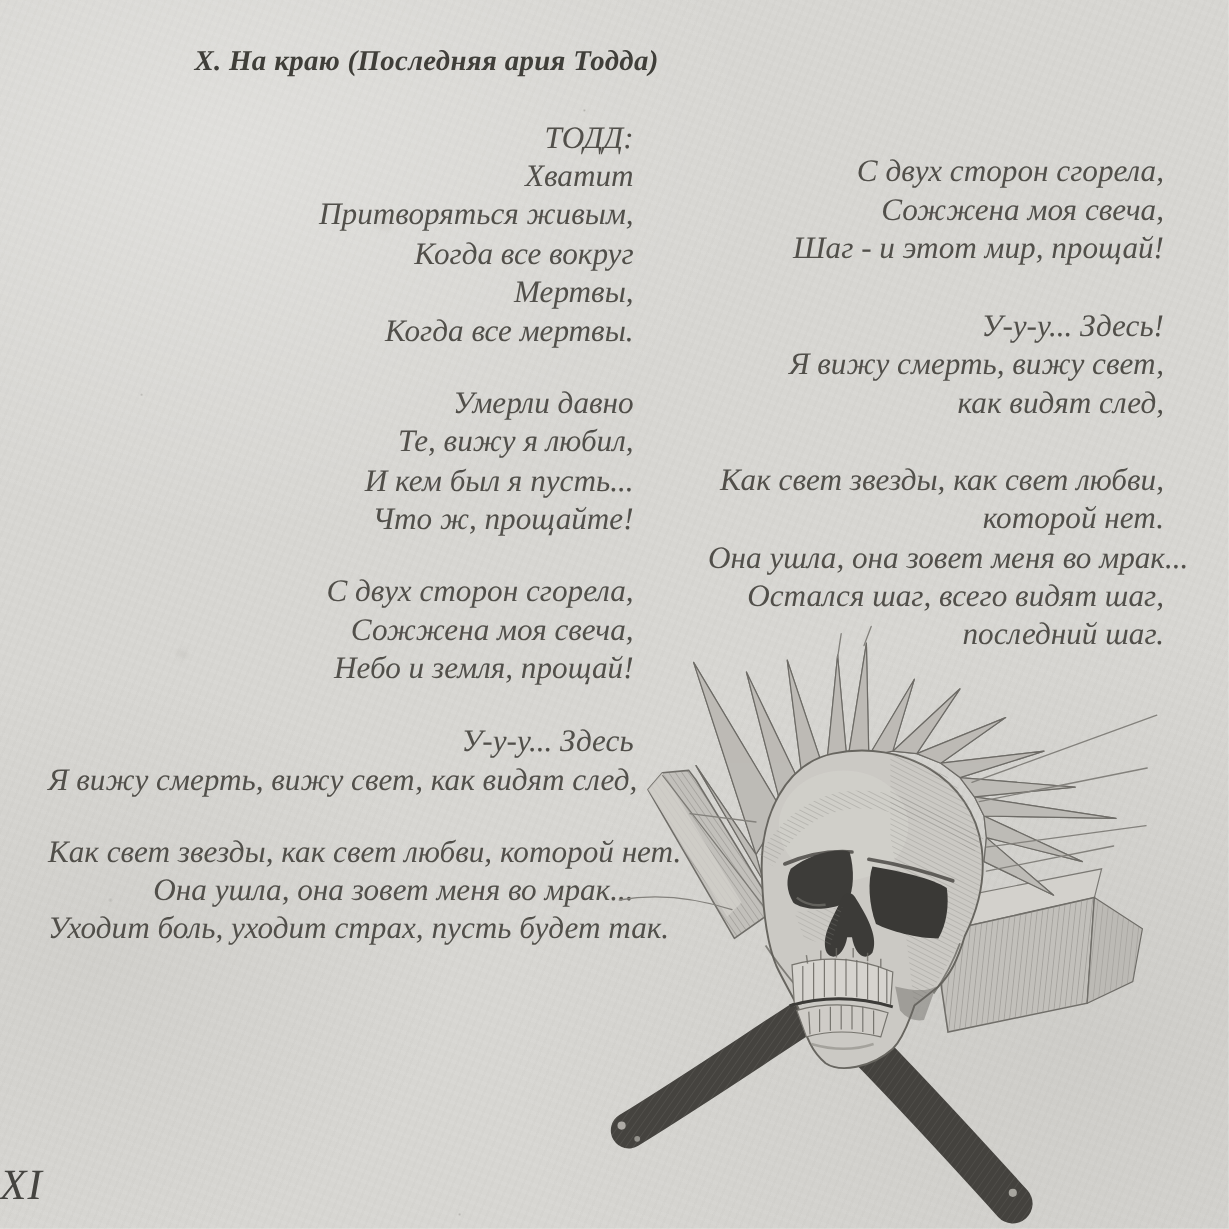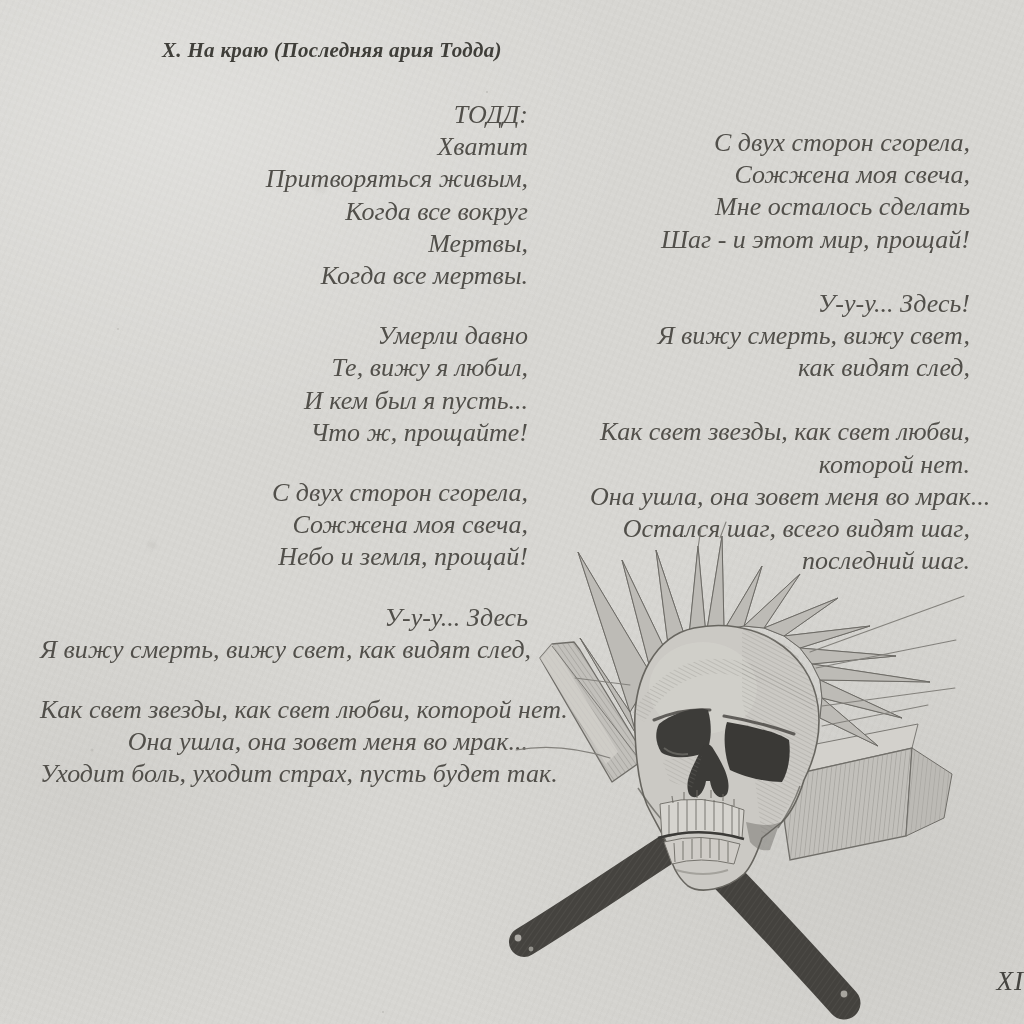--- a/index.html
+++ b/index.html
@@ -21,34 +21,34 @@
       radial-gradient(circle 2px at 487px 92px,  rgba(104,102,96,.35), rgba(0,0,0,0) 70%),
       radial-gradient(circle 2px at 118px 329px, rgba(104,102,96,.30), rgba(0,0,0,0) 70%),
       radial-gradient(circle 3px at 92px 750px,  rgba(104,102,96,.22), rgba(0,0,0,0) 70%),
       radial-gradient(circle 2px at 941px 182px, rgba(104,102,96,.25), rgba(0,0,0,0) 70%),
       radial-gradient(circle 2px at 383px 1012px,rgba(104,102,96,.30), rgba(0,0,0,0) 70%),
       radial-gradient(circle 14px at 320px 186px,rgba(140,138,132,.12), rgba(0,0,0,0) 75%),
       radial-gradient(circle 10px at 152px 545px,rgba(140,138,132,.12), rgba(0,0,0,0) 75%);
   }
   .title{
     position:absolute;left:162px;top:38px;
-    font-size:21px;font-weight:bold;font-style:italic;
+    font-size:24px;font-weight:bold;font-style:italic;
     color:#3f3e39;letter-spacing:.3px;white-space:nowrap;
   }
   .col{position:absolute;font-style:italic;font-size:26px;line-height:32.2px;text-align:right;}
   .col .line{white-space:nowrap;}
   .col-left{left:40px;width:488px;top:99px;}
   .col-right{left:590px;width:380px;top:127px;}
   .col-left  .stanza{margin:0 0 28px 0;}
   .col-right .stanza{margin:0 0 32px 0;}
   .col-left .stanza:nth-child(4),
   .col-left .stanza:nth-child(5){margin-top:6px;}
   .pageno{
-    position:absolute;left:0;right:0;top:966px;text-align:right;
-    font-style:italic;font-size:27px;color:#454440;letter-spacing:1px;
+    position:absolute;left:0;right:0;top:966px;text-align:left;
+    font-style:italic;font-size:36px;color:#454440;letter-spacing:1px;
   }
   .illus{position:absolute;left:460px;top:520px;width:564px;height:504px;pointer-events:none;}
 </style>
 </head>
 <body>
 
 <div class="page">
   <div class="specks"></div>
 
   <div class="title">X. На краю (Последняя ария Тодда)</div>
@@ -80,21 +80,20 @@
       <div class="stanza">
         <div class="line">Как свет звезды, как свет любви, которой нет.</div>
         <div class="line">Она ушла, она зовет меня во мрак...</div>
         <div class="line">Уходит боль, уходит страх, пусть будет так.</div>
       </div>
     </div>
   <div class="col col-right">
       <div class="stanza">
         <div class="line">С двух сторон сгорела,</div>
         <div class="line">Сожжена моя свеча,</div>
-        <div class="line">Мне осталось сделать</div>
         <div class="line">Шаг - и этот мир, прощай!</div>
       </div>
       <div class="stanza">
         <div class="line">У-у-у... Здесь!</div>
         <div class="line">Я вижу смерть, вижу свет,</div>
         <div class="line">как видят след,</div>
       </div>
       <div class="stanza">
         <div class="line">Как свет звезды, как свет любви,</div>
         <div class="line">которой нет.</div>

